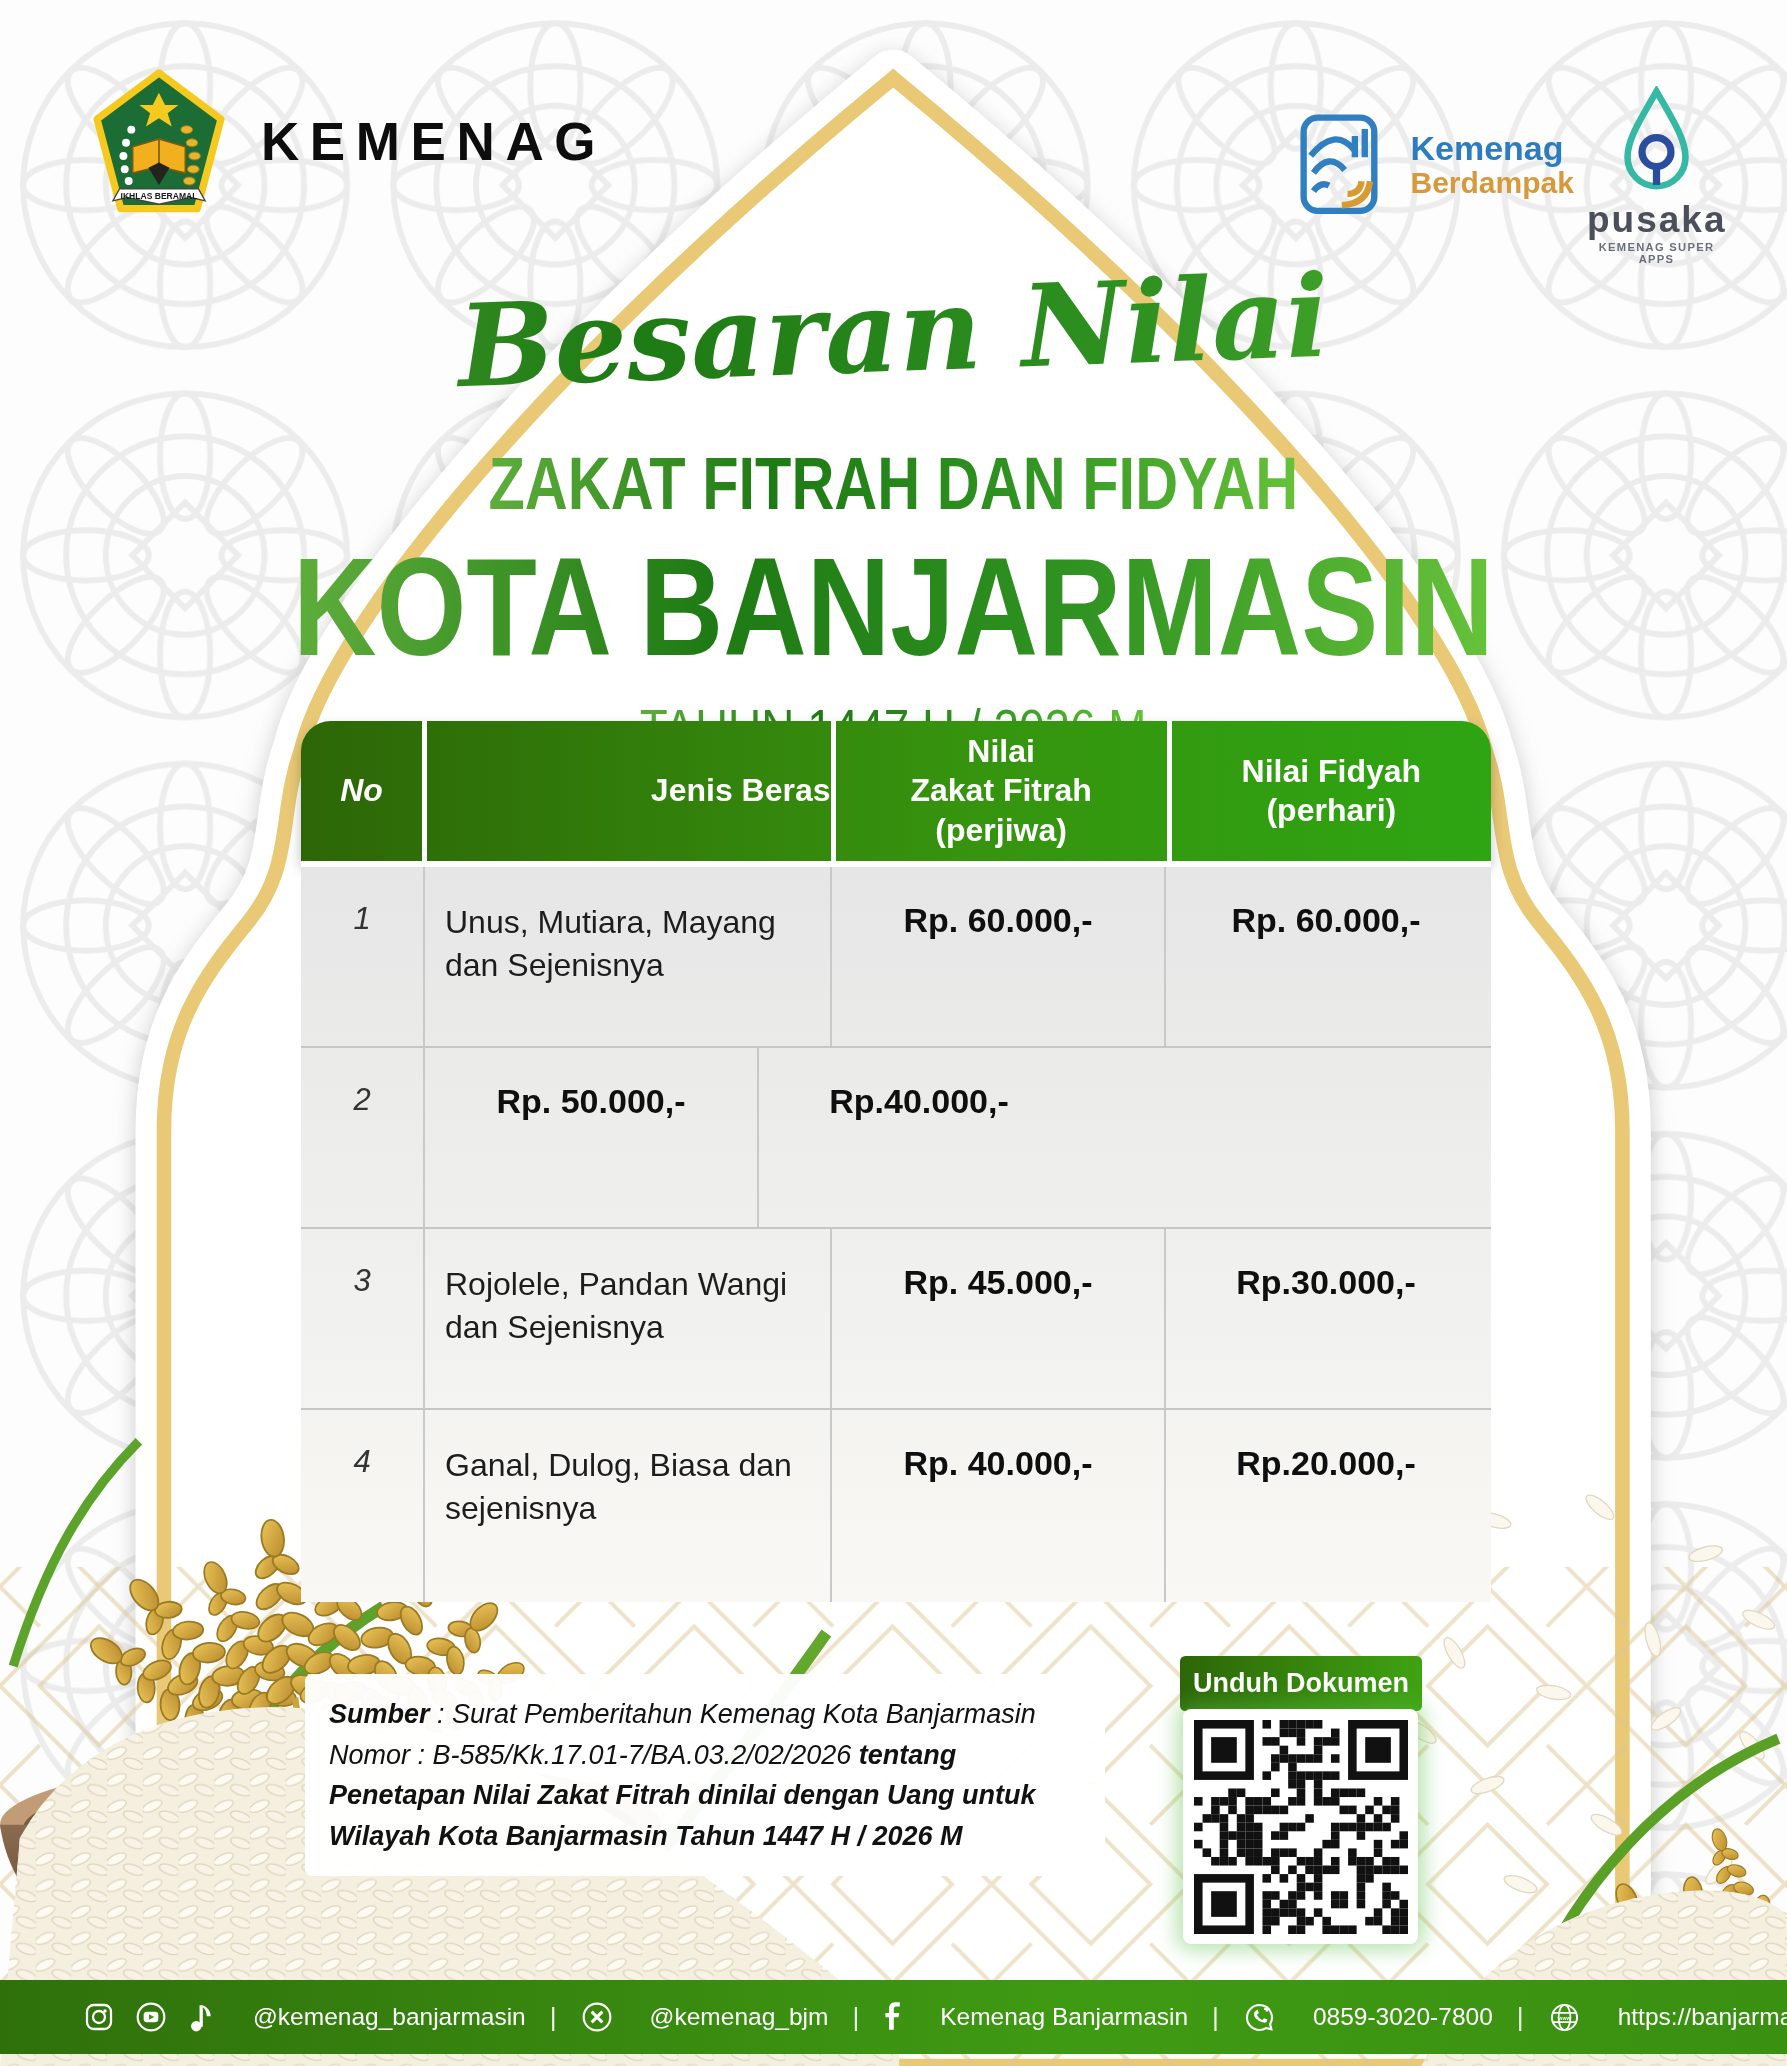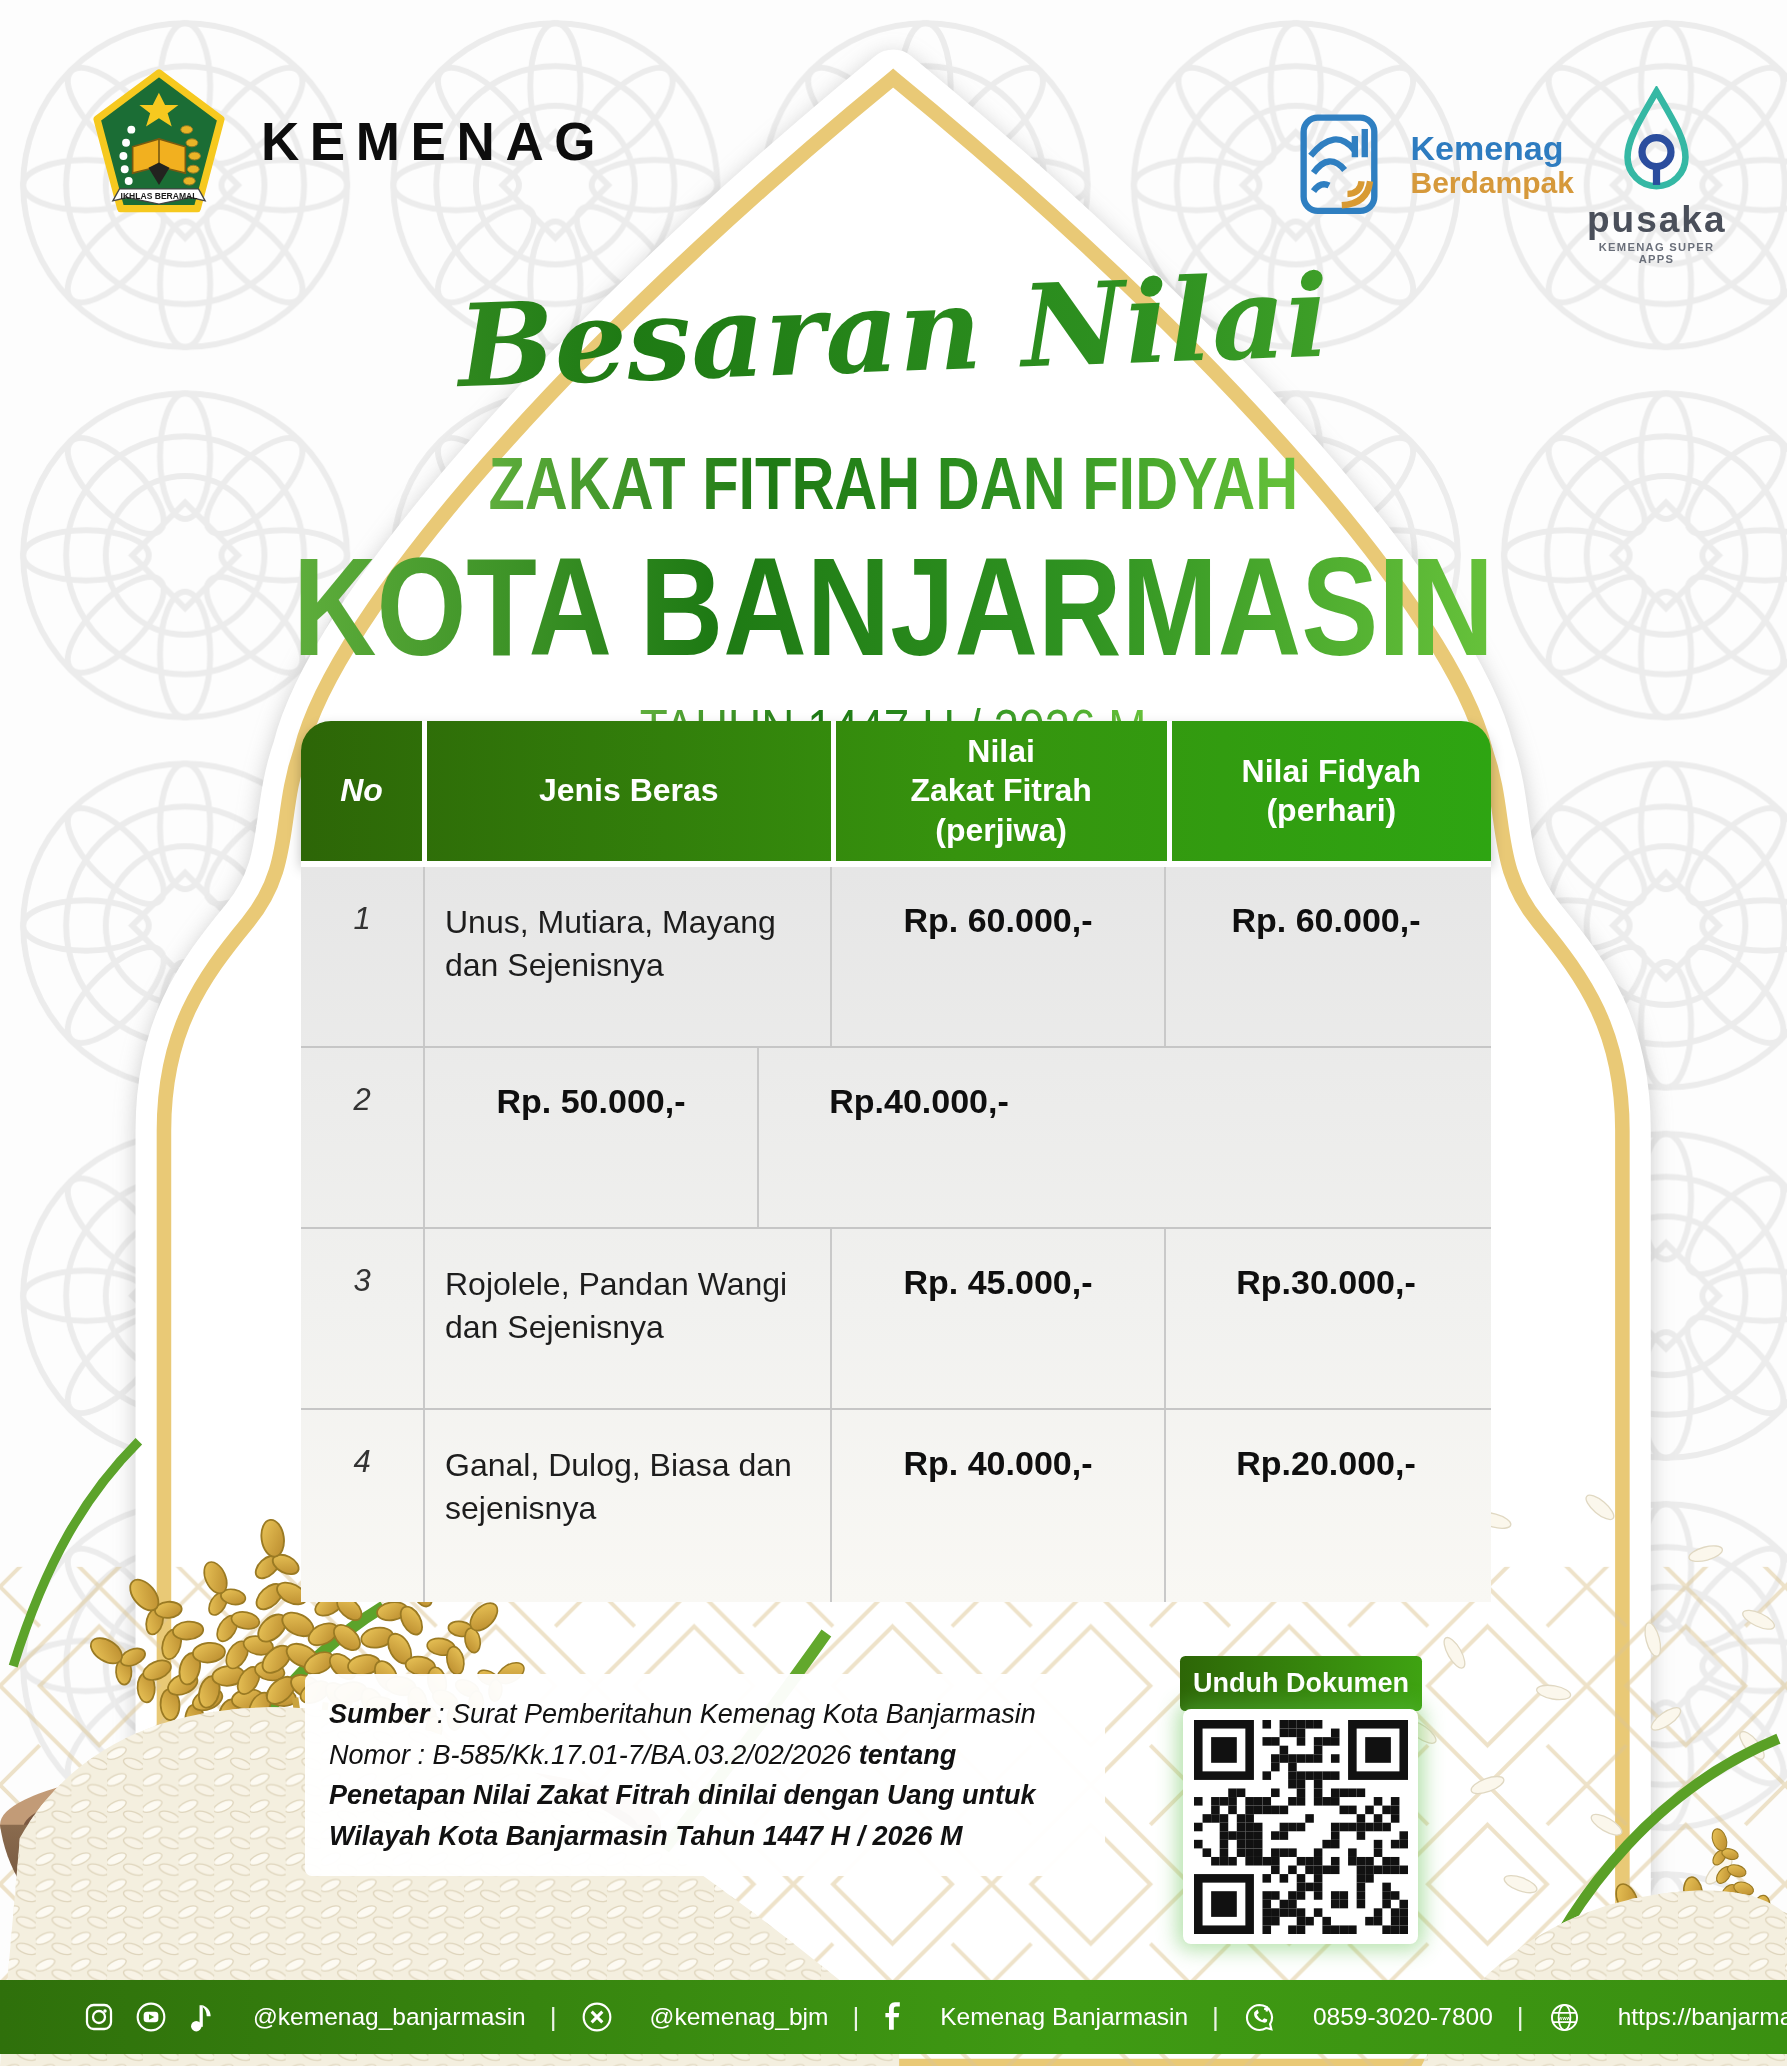--- a/index.html
+++ b/index.html
@@ -30,21 +30,21 @@
   .t-year span{display:inline-block;transform:scale(.85,1);}
 
   
   .ztable{position:absolute;left:301px;top:721px;width:1190px;}
   .thead{display:flex;height:140px;border-radius:30px 30px 0 0;overflow:hidden;
          background:linear-gradient(90deg,#2d6607 0%,#36930e 55%,#2ea512 100%);
          box-shadow:0 6.6px 13.2px rgba(0,0,0,.25);}
   .th{display:flex;flex-direction:column;justify-content:center;align-items:center;
       color:#fff;font-weight:700;font-size:32px;line-height:1.22;text-align:center;}
   .th+.th{border-left:5.3px solid #ffffff;}
-  .c-no{width:122px;font-style:italic;}.c-jenis{width:407px;}.c-zakat{width:334px;}.c-fidyah{width:322px;}
+  .c-no{width:122px;font-style:italic;}.c-jenis{width:407px;align-items:flex-end;}.c-zakat{width:334px;}.c-fidyah{width:322px;}
   .tbody{background:linear-gradient(180deg,#e6e6e6 0%,#f1f1ef 60%,#f9f8f4 100%);border-top:6.6px solid rgba(255,255,255,.95);}
   .trow{display:flex;height:179px;}
   .trow+.trow{border-top:2.6px solid #c6c6c6;}
   .trow:last-child{height:192px;}
   .td{box-sizing:border-box;padding-top:34px;}
   .td+.td{border-left:2.6px solid #c9c9c9;}
   .td-no{text-align:center;font-size:31px;color:#333;}
   .td-jenis{padding-left:20px;padding-right:20px;font-size:32px;color:#1d1d1d;line-height:1.35;}
   .td-val{text-align:center;font-size:34px;font-weight:700;color:#0f0f0f;}
 

